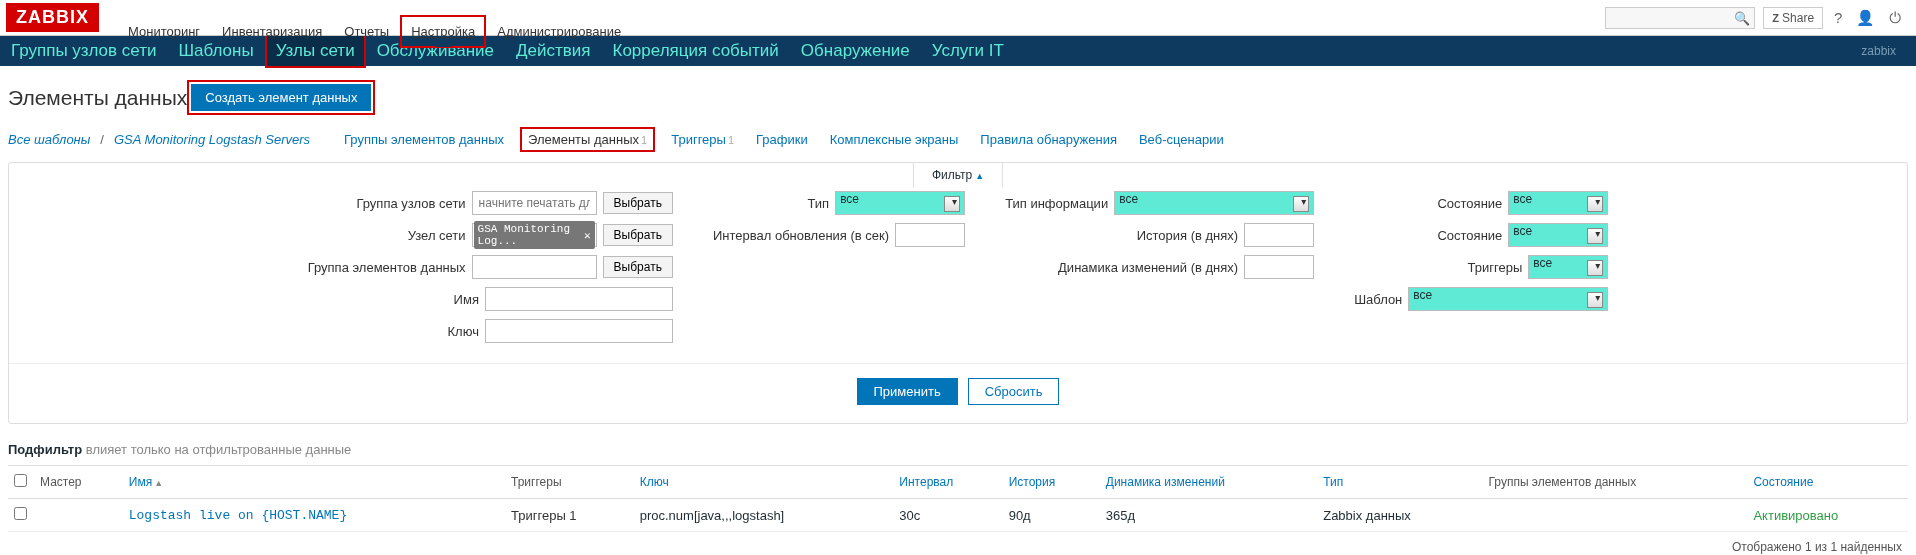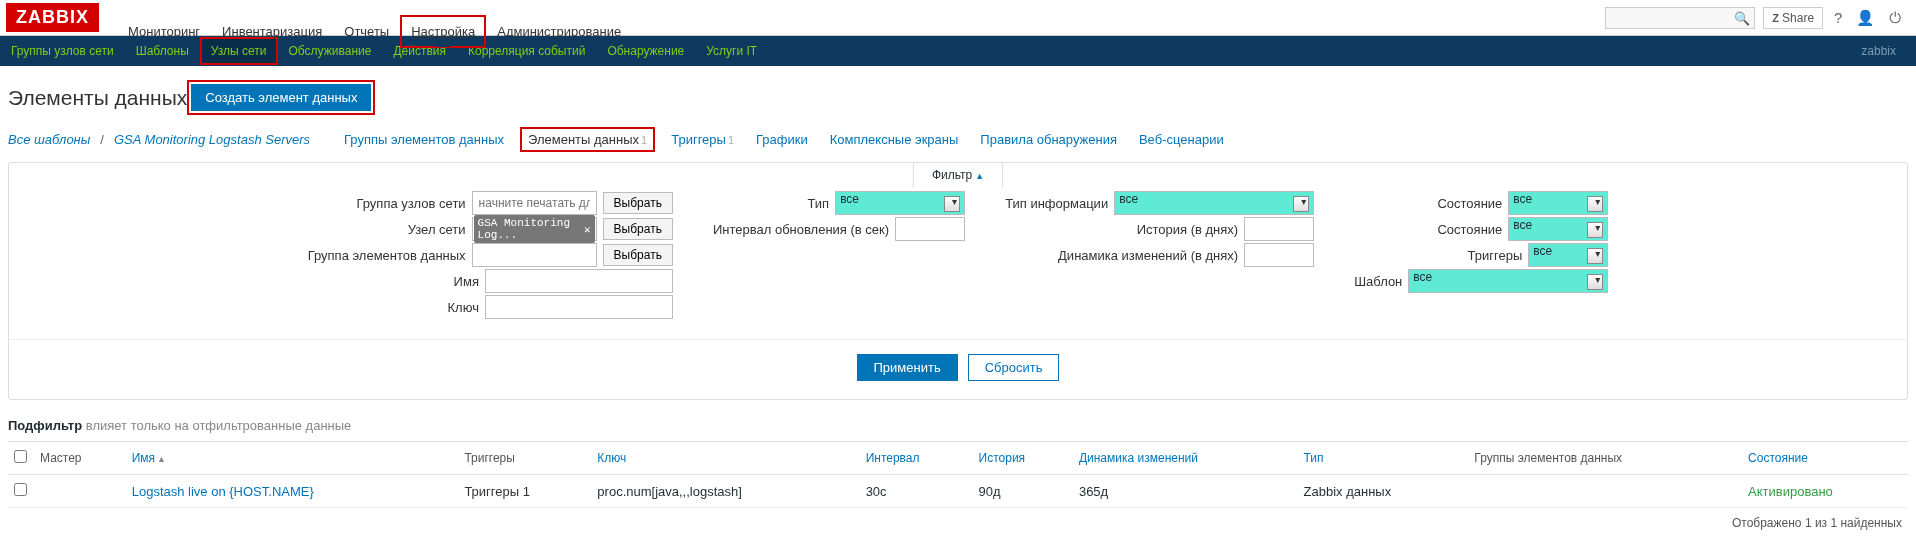--- a/index.html
+++ b/index.html
@@ -10,61 +10,61 @@
 .main-nav .item { padding: 9px 11px; color: #333; cursor: pointer; position: relative; font-size: 13px; margin-top: 28px; }
 .main-nav .item.active { color: #333; }
 .main-nav .item.active::after { content: ''; position: absolute; left: 50%; bottom: -1px; transform: translateX(-50%); border: 8px solid transparent; border-bottom-color: #0f3a5f; }
 .main-nav .item.highlight { border: 2px solid #d40000; padding: 7px 9px; text-decoration: underline; }
 .header-right { margin-left: auto; display: flex; align-items: center; gap: 8px; padding-right: 12px; }
 .search-box { width: 150px; height: 22px; border: 1px solid #ccc; background: #f7f7f7; position: relative; }
 .search-icon { position: absolute; right: 4px; top: 3px; color: #777; font-size: 13px; }
 .share-btn { border: 1px solid #ccc; padding: 3px 8px; font-size: 12px; color: #555; cursor: pointer; display: flex; align-items: center; gap: 3px; }
 .icon-btn { color: #666; font-size: 15px; cursor: pointer; padding: 0 3px; }
 .subnav { background: #0f3a5f; display: flex; align-items: center; height: 30px; }
-.subnav .sitem { color: #84cc16; padding: 7px 11px; font-size: 12px; cursor: pointer; }
+.subnav .sitem { color: #5eead4; padding: 7px 11px; font-size: 17px; cursor: pointer; }
 .subnav .sitem.active { background: #0a2d4a; }
 .subnav .sitem.highlight { border: 2px solid #d40000; padding: 5px 9px; }
 .subnav .right-label { margin-left: auto; color: #7a9bb3; padding-right: 20px; font-size: 12px; }
 .page-body { padding: 8px 8px; }
 .page-header-row { display: flex; align-items: center; margin: 6px 0 12px 0; }
 .page-title { font-size: 21px; color: #333; font-weight: normal; }
 .create-btn { margin-left: auto; background: #0275b8; color: #fff; border: none; padding: 6px 14px; font-size: 13px; cursor: pointer; }
 .create-btn-wrap { border: 2px solid #d40000; padding: 2px; }
 .crumbs { display: flex; gap: 10px; align-items: center; margin-bottom: 10px; flex-wrap: wrap; }
 .crumbs a { color: #0275b8; text-decoration: none; font-size: 13px; cursor: pointer; font-style: italic; }
 .crumbs .sep { color: #666; }
 .crumbs .tab { color: #0275b8; padding: 4px 6px; }
 .crumbs .tab.active { color: #333; border: 2px solid #d40000; padding: 3px 6px; }
 .crumbs .cnt { color: #aaa; font-size: 11px; margin-left: 2px; }
 .filter-container { border: 1px solid #ddd; border-radius: 3px; position: relative; margin-bottom: 10px; }
 .filter-tab { position: absolute; top: -1px; left: 50%; transform: translateX(-50%); background: #fff; border: 1px solid #ddd; border-bottom: 1px solid #fff; padding: 5px 18px; font-size: 12px; cursor: pointer; }
 .filter-arrow { color: #0275b8; font-size: 9px; margin-left: 3px; }
 .filter-body { padding: 28px 20px 18px 20px; }
 .filter-grid { display: flex; gap: 40px; justify-content: center; }
-.filter-col { display: flex; flex-direction: column; gap: 2px; }
+.filter-col { display: flex; flex-direction: column; gap: 8px; }
 .frow { display: flex; align-items: center; gap: 6px; justify-content: flex-end; }
 .flabel { color: #333; font-size: 13px; text-align: right; white-space: nowrap; }
 .finput { border: 1px solid #bbb; height: 24px; padding: 2px 6px; font-size: 12px; width: 125px; }
 .fselect { border: 1px solid #bbb; height: 24px; width: 130px; font-size: 12px; background: #5eead4; padding: 0 4px; position: relative; }
 .fselect::after { content: ''; position: absolute; right: 4px; top: 4px; width: 14px; height: 14px; border: 1px solid #888; background: linear-gradient(#fff,#ddd); }
 .fselect::before { content: '▾'; position: absolute; right: 7px; top: 4px; font-size: 10px; z-index: 1; color: #333; }
 .fbtn { border: 1px solid #bbb; background: #f4f4f4; padding: 3px 10px; font-size: 12px; cursor: pointer; }
 .tag-input { border: 1px solid #bbb; height: 24px; width: 125px; background: #fff; display: flex; align-items: center; padding: 1px; font-family: Liberation Mono, monospace; }
 .tag { background: #777; color: #fff; font-size: 11px; padding: 2px 4px; border-radius: 2px; display: flex; align-items: center; gap: 4px; }
 .tag-x { cursor: pointer; font-size: 11px; }
 .filter-actions { display: flex; justify-content: center; gap: 10px; margin-top: 20px; border-top: 1px solid #eee; padding-top: 14px; margin-left: -20px; margin-right: -20px; }
 .btn-primary { background: #0275b8; color: #fff; border: 1px solid #0275b8; padding: 5px 16px; font-size: 13px; cursor: pointer; }
 .btn-secondary { background: #fff; color: #0275b8; border: 1px solid #0275b8; padding: 5px 16px; font-size: 13px; cursor: pointer; }
 .subfilter { padding: 8px 0; font-size: 13px; }
 .subfilter .muted { color: #888; }
 .table { width: 100%; border-collapse: collapse; }
 .table th { text-align: left; font-weight: normal; color: #0275b8; font-size: 12px; padding: 8px 6px; border-bottom: 1px solid #ddd; border-top: 1px solid #ddd; cursor: pointer; }
 .table th.nolink { color: #555; cursor: default; }
 .table td { padding: 8px 6px; font-size: 13px; border-bottom: 1px solid #eee; }
-.table a.link { color: #0275b8; text-decoration: none; }
+.table a.link { color: #0275b8; text-decoration: none; font-family: Liberation Mono, monospace; }
 .table .trig { color: #333; }
 .status-on { color: #2f9e44; }
 .sort-ind { color: #888; font-size: 9px; margin-left: 2px; }
 .footer-row { text-align: right; padding: 8px 6px; font-size: 12px; color: #555; }
 </style>
 </head>
 <body>
 
 <div class="header">
   <div class="logo">ZABBIX</div>

